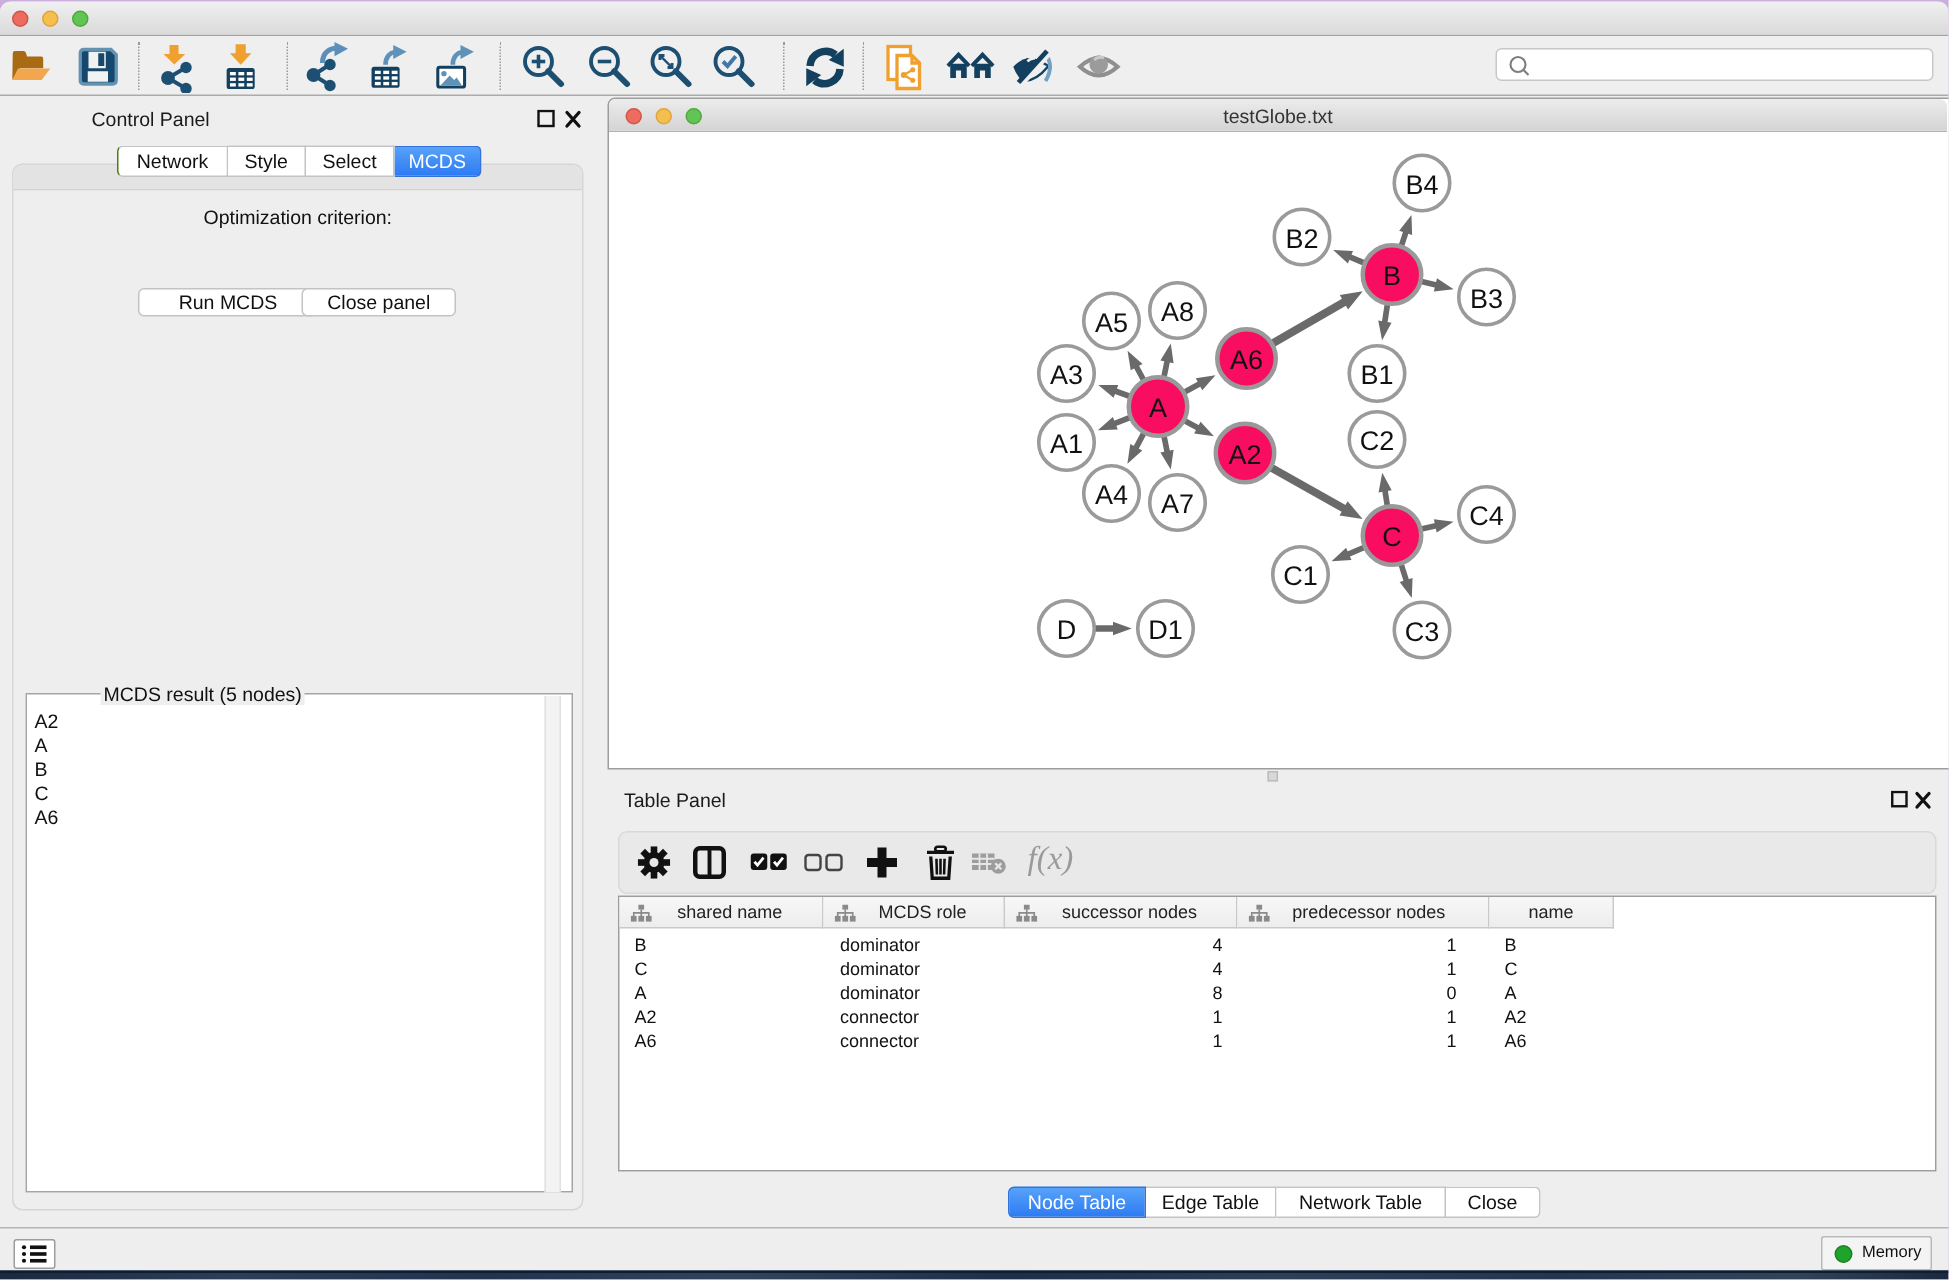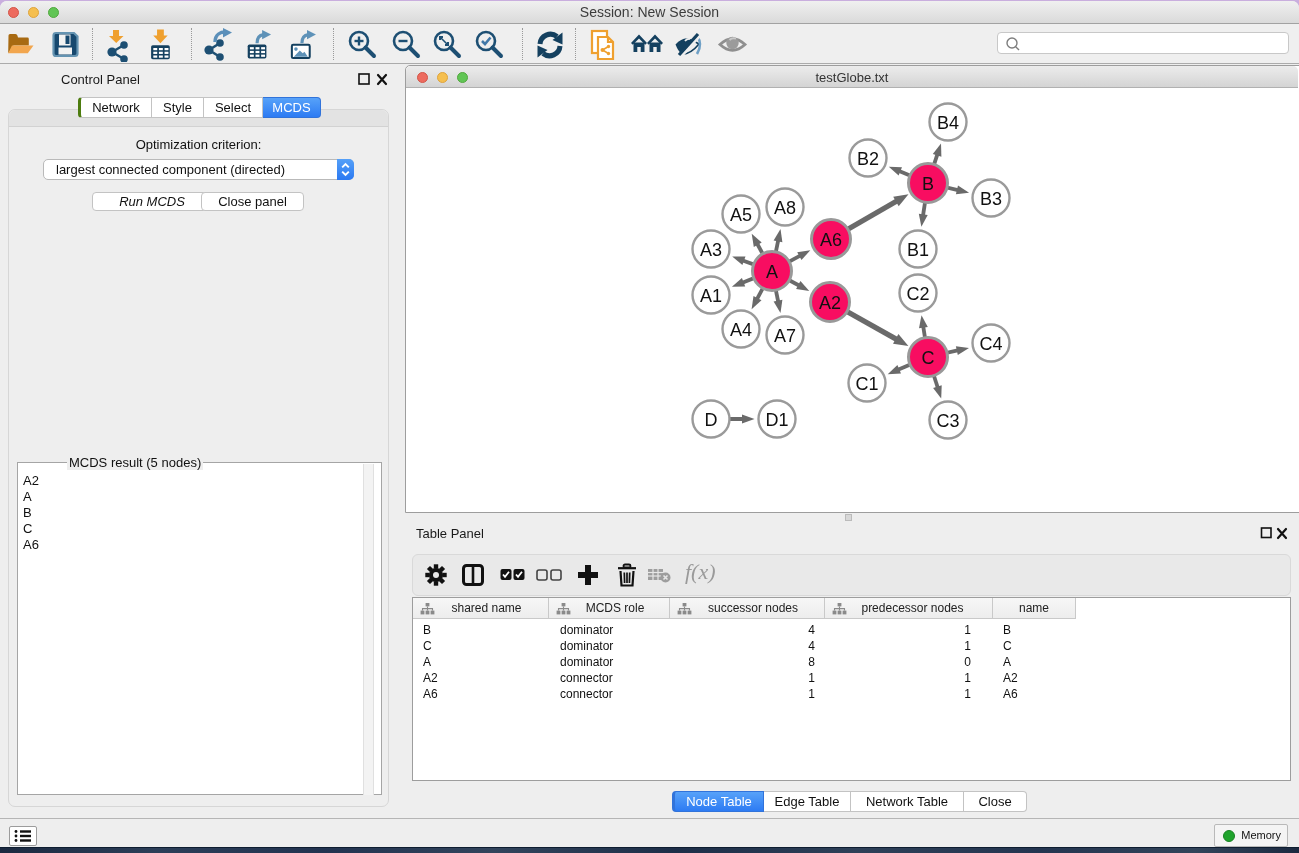--- a/index.html
+++ b/index.html
@@ -30,33 +30,33 @@
   #content { position:absolute; left:0; top:64px; width:1299px; height:753px; background:#eeeeee; }
   
   #cp-title { position:absolute; left:13px; top:71px; font-size:13px; color:#1a1a1a;margin-left:48px; }
   #cp-box { position:absolute; left:8px; top:108px; width:381px; height:698px;
     background:#eeeeee; border:1px solid #d6d6d6; border-radius:7px; }
   #cp-box::before { content:""; position:absolute; left:0; top:0; width:100%; height:16px;
     background:#e3e3e3; border-bottom:1px solid #d2d2d2; border-radius:7px 7px 0 0; }
   .tabbar { position:absolute; display:flex; }
   .tab { height:21px; line-height:20px; font-size:13px; color:#111; background:#fff;
     border:1px solid #c3c3c3; border-left:none; text-align:center; white-space:nowrap; }
-  .tab.first { border-left:3px solid #4d7c0f; border-radius:4px 0 0 4px; }
+  .tab.first { border-left:1px solid #4d7c0f; border-radius:4px 0 0 4px; }
   .tab.last  { border-radius:0 4px 4px 0; }
   .tab.sel { background:linear-gradient(#57a2f9,#2d7bf3); color:#fff; border-color:#3173da; }
   #cp-tabs { left:78px; top:96px; }
   #opt-label { position:absolute; left:0; width:397px; top:136px; text-align:center; font-size:13px; color:#111; }
   #dropdown { position:absolute; left:43px; top:158px; width:311px; height:21px;
     background:#fff; border:1px solid #b9b9b9; border-radius:5px; font-size:13px; color:#111; }
   #dropdown .txt { position:absolute; left:12px; top:2px; }
   #dropdown .stepper { position:absolute; right:-1px; top:-1px; width:17px; height:21px;
     background:linear-gradient(#55a0f8,#2b79f2); border-radius:0 5px 5px 0; }
   .btn { position:absolute; height:19px; background:#fff; border:1px solid #c3c3c3;
     border-radius:4px; font-size:13px; color:#111; text-align:center; line-height:17px; }
-  #btn-run { left:92px; top:191px; width:120px;font-style:italic; }
+  #btn-run { left:92px; top:191px; width:120px; }
   #btn-close { left:201px; top:191px; width:103px; }
   #fieldset { position:absolute; left:17px; top:461px; width:365px; height:333px;
     border:1px solid #a5a5a5; background:#fff; }
   #fieldset .legend { position:absolute; left:6px; top:-8px; background:#eeeeee;
     font-size:13px; color:#111; padding:0 2px;margin-left:43px; }
   #fieldset .vscroll { position:absolute; right:7px; top:1px; width:11px; height:331px;
     background:#f3f3f3; border-left:1px solid #e0e0e0; border-right:1px solid #e0e0e0; }
   #fieldset .items { position:absolute; left:5px; top:10px; font-size:13px; color:#111; line-height:16px; }
   
   #netwin { position:absolute; left:405px; top:64px; width:964px; height:448px;
@@ -95,21 +95,20 @@
   #deskbottom { position:absolute; left:0; top:847px; width:1299px; height:6px;
     background:linear-gradient(#0e1d30 0 1.5px, transparent 1.5px), linear-gradient(90deg,#1b2940,#2c3e58 12%,#223350 25%,#32445c 38%,#1d2e48 52%,#2e4058 66%,#243550 80%,#32445a 92%,#1b2940); }
 </style>
 </head>
 <body>
 <div id="mainwin">
   <div id="titlebar">
     <div class="tl t1"></div>
       <div class="tl t2"></div>
       <div class="tl t3"></div>
-    <div class="title">Session: New Session</div>
   </div>
   <div id="toolbar">
     <div class="sep" style="left:92px"></div>
     <div class="sep" style="left:191px"></div>
     <div class="sep" style="left:333px"></div>
     <div class="sep" style="left:522px"></div>
     <div class="sep" style="left:575px"></div>
     <svg class="tbi" style="top:4px;left:4px" width="34" height="34" viewBox="0 0 34 34">
         <path d="M4.5 7.5 Q4.5 6 6 6 L11.5 6 Q13 6 13.4 7.5 L14 9.6 L23.5 9.6 Q24.8 9.6 24.8 11 L24.8 17.5 L9.5 17.5 L4.2 25.2 Z" fill="#a86a12"></path>
         <polygon points="8,17.6 29.5,17.6 23.8,25.3 4.2,25.3" fill="#f2a64e"></polygon>
@@ -247,29 +246,20 @@
     <path d="M20 2 L28 11 M28 2 L20 11" stroke="#111" stroke-width="2.2" stroke-linecap="round"></path>
   </svg>
   <div id="cp-box"></div>
   <div class="tabbar" id="cp-tabs">
     <div class="tab first" style="width:74px">Network</div>
     <div class="tab" style="width:52px">Style</div>
     <div class="tab" style="width:59px">Select</div>
     <div class="tab sel last" style="width:58px">MCDS</div>
   </div>
   <div id="opt-label">Optimization criterion:</div>
-  <div id="dropdown">
-    <div class="txt">largest connected component (directed)</div>
-    <div class="stepper">
-      <svg width="17" height="21" viewBox="0 0 17 21">
-        <path d="M5.2 8.4 L8.5 5.1 L11.8 8.4" fill="none" stroke="#fff" stroke-width="1.9"></path>
-        <path d="M5.2 12.6 L8.5 15.9 L11.8 12.6" fill="none" stroke="#fff" stroke-width="1.9"></path>
-      </svg>
-    </div>
-  </div>
   <div class="btn" id="btn-run">Run MCDS</div>
   <div class="btn" id="btn-close">Close panel</div>
   <div id="fieldset">
     <div class="legend">MCDS result (5 nodes)</div>
     <div class="vscroll"></div>
     <div class="items">A2<br>A<br>B<br>C<br>A6</div>
   </div>
 
   <div id="netwin">
     <div id="net-titlebar">

